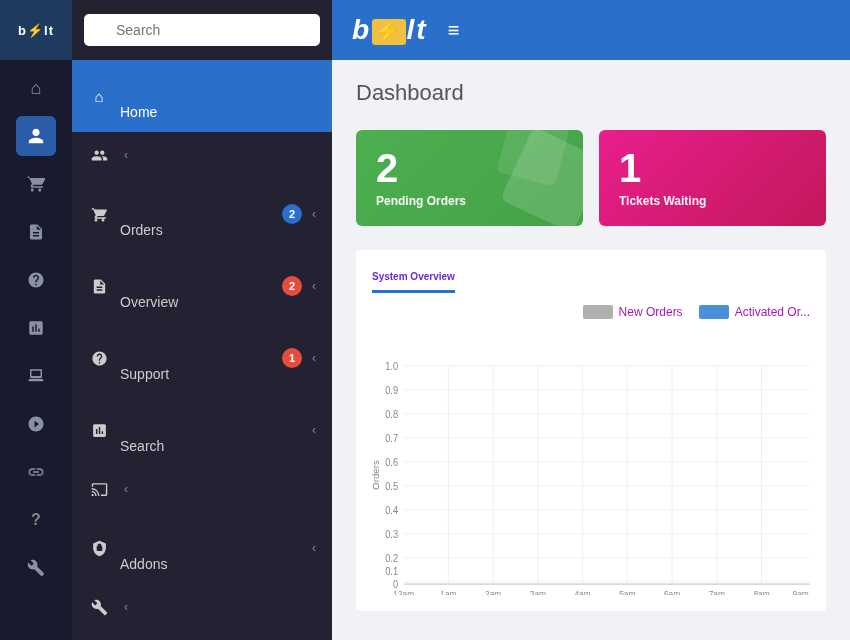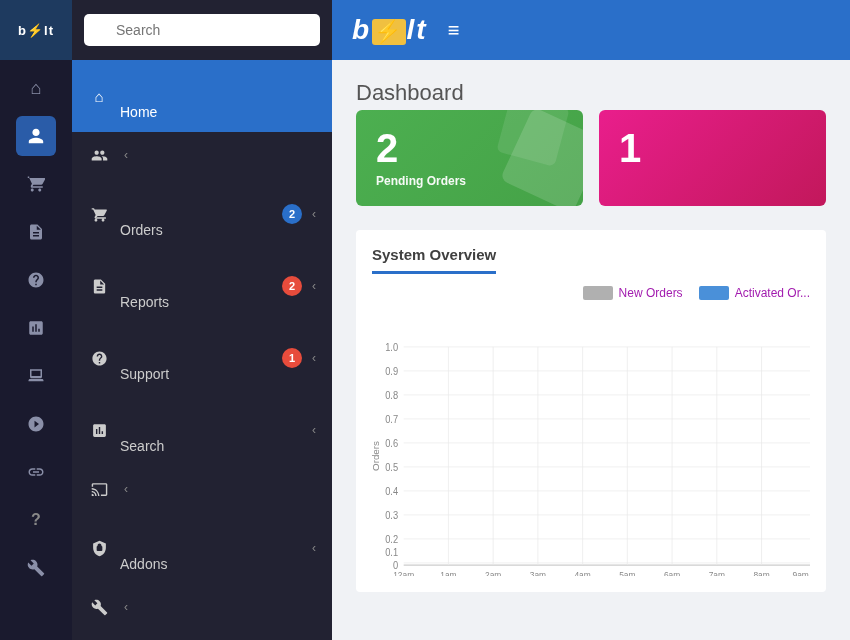--- a/index.html
+++ b/index.html
@@ -143,21 +143,21 @@
 
     .content-area {
       padding: 20px 24px;
       flex: 1;
       overflow: hidden;
     }
     .page-title {
       font-size: 22px;
       color: #555;
       font-weight: 400;
-      margin-bottom: 4px;
+      margin-bottom: 24px;
     }
 
     
     .dashboard-cards {
       display: flex;
       gap: 16px;
       margin-bottom: 24px;
     }
     .card {
       flex: 1;
@@ -202,22 +202,22 @@
       transform: rotate(15deg);
     }
 
     
     .overview-section {
       background: #fff;
       border-radius: 4px;
       padding: 16px;
     }
     .overview-title {
-      font-size: 15px;
-      color: #404040;
+      font-size: 10px;
+      color: #6d28d9;
       font-weight: 600;
       border-bottom: 3px solid #2a6fc9;
       padding-bottom: 8px;
       display: inline-block;
       margin-bottom: 12px;
     }
     .chart-legend {
       display: flex;
       gap: 16px;
       justify-content: flex-end;
@@ -347,21 +347,21 @@
       <span class="badge blue">2</span>
       <span class="chevron">‹</span>
     </div>
 
     <div class="nav-item">
       <span class="nav-icon">
         <svg width="17" height="17" viewBox="0 0 24 24" fill="#ccc">
             <path d="M14 2H6c-1.1 0-2 .9-2 2v16c0 1.1.9 2 2 2h12c1.1 0 2-.9 2-2V8l-6-6zm2 16H8v-2h8v2zm0-4H8v-2h8v2zm-3-5V3.5L18.5 9H13z"></path>
           </svg>
       </span>
-      <span class="nav-label">Reports</span>
+      <span class="nav-label">Overview</span>
       <span class="badge">2</span>
       <span class="chevron">‹</span>
     </div>
 
     <div class="nav-item">
       <span class="nav-icon">
         <svg width="17" height="17" viewBox="0 0 24 24" fill="#ccc">
             <path d="M12 2C6.48 2 2 6.48 2 12s4.48 10 10 10 10-4.48 10-10S17.52 2 12 2zm1 17h-2v-2h2v2zm2.07-7.75l-.9.92C13.45 12.9 13 13.5 13 15h-2v-.5c0-1.1.45-2.1 1.17-2.83l1.24-1.26c.37-.36.59-.86.59-1.41 0-1.1-.9-2-2-2s-2 .9-2 2H8c0-2.21 1.79-4 4-4s4 1.79 4 4c0 .88-.36 1.68-.93 2.25z"></path>
           </svg>
       </span>
@@ -443,20 +443,21 @@
 
     <div class="dashboard-cards">
       <div class="card card-green">
         <div class="card-number">2</div>
         <div class="card-label">Pending Orders</div>
         <div class="card-decoration"></div>
         <div class="card-decoration2"></div>
       </div>
       <div class="card card-pink">
         <div class="card-number">1</div>
+        <div class="card-label">Tickets Waiting</div>
       </div>
     </div>
 
     <div class="overview-section">
       <div class="overview-title">System Overview</div>
 
       <div class="chart-legend">
         <div class="legend-item">
           <div class="legend-color legend-gray"></div>
           <span>New Orders</span>

